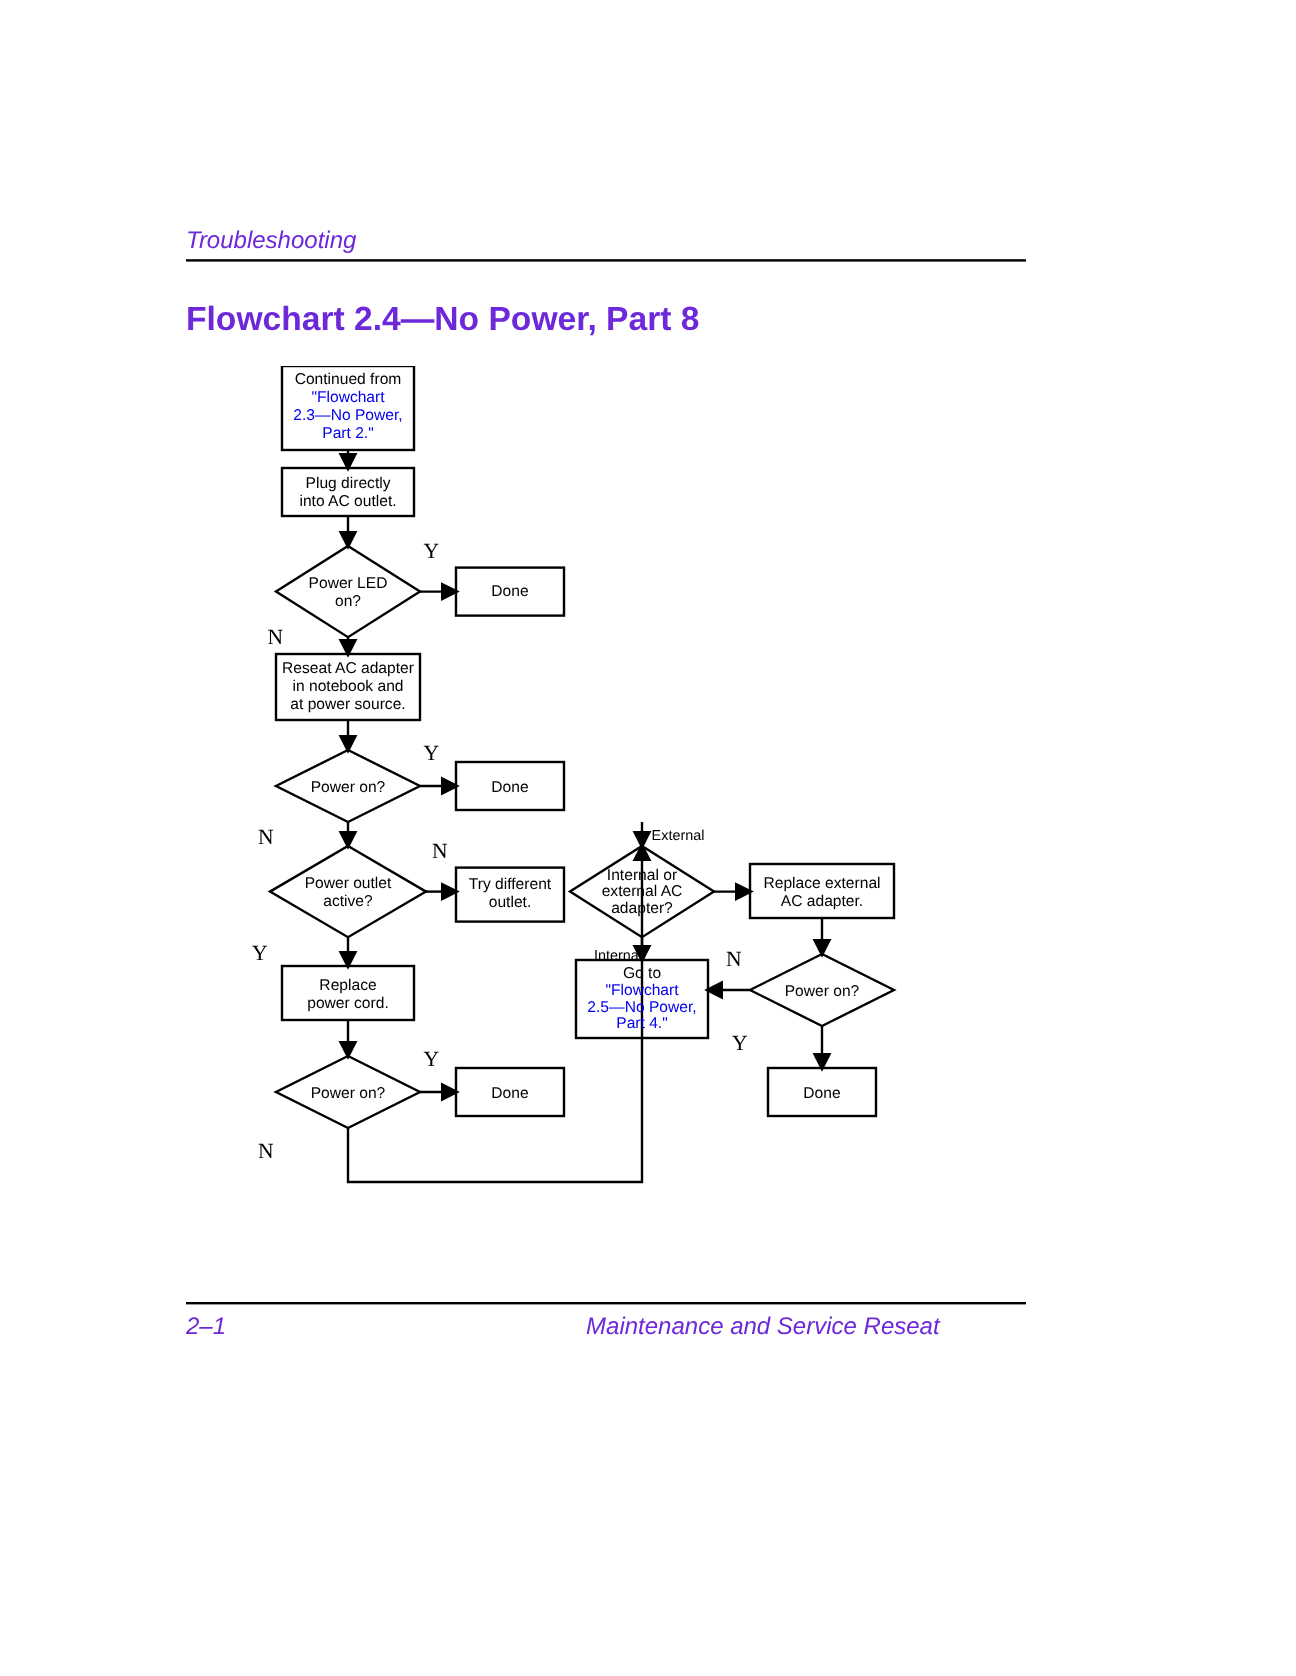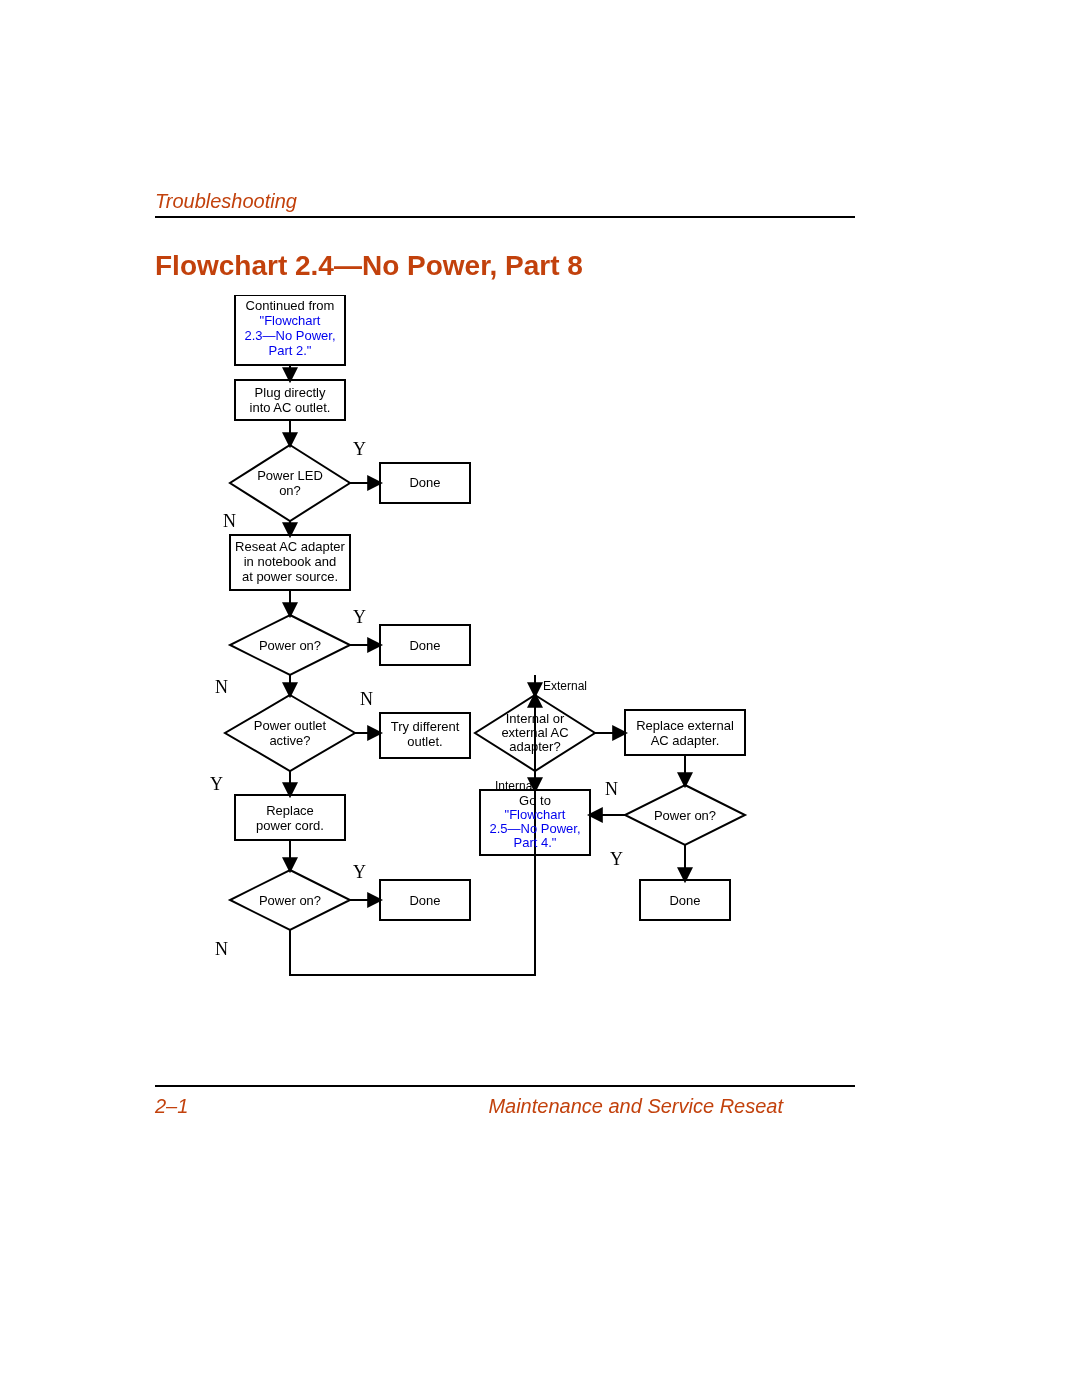--- a/index.html
+++ b/index.html
@@ -1,28 +1,28 @@
 <!DOCTYPE html>
 <html><head>
 <meta charset="utf-8">
 <style>
   html,body{margin:0;padding:0;background:#fff;}
   .page{
     width:1008px;height:1397px;position:relative;
-    font-family:Arial,Helvetica,sans-serif;color:#c2410c;
+    font-family:Arial,Helvetica,sans-serif;color:#6d28d9;
     box-sizing:border-box;
     text-align:right;
   }
   .hdr-line{position:absolute;left:155px;top:216px;width:700px;height:2px;background:#000;}
   .hdr-text{position:absolute;left:155px;top:190px;font-style:italic;font-size:20px;}
   .title{position:absolute;left:155px;top:250px;font-size:28px;font-weight:bold;}
   .ftr-line{position:absolute;left:155px;top:1085px;width:700px;height:2px;background:#000;}
   .ftr-left{position:absolute;left:155px;top:1095px;font-style:italic;font-size:20px;}
   .ftr-right{position:absolute;right:225px;top:1095px;font-style:italic;font-size:20px;}
-  .svgwrap{position:absolute;left:155px;top:295px;width:700px;height:770px;}
+  .svgwrap{position:absolute;left:155px;top:305px;width:700px;height:770px;}
   text{font-family:Arial,Helvetica,sans-serif;font-size:13px;}
   .link{fill:#0000EE;}
   .yn{font-family:'Times New Roman',serif;font-size:18px;}
   .sm{font-size:12px;}
 </style>
 </head>
 <body>
 
 <div class="page">
   <div class="hdr-text">Troubleshooting</div>

